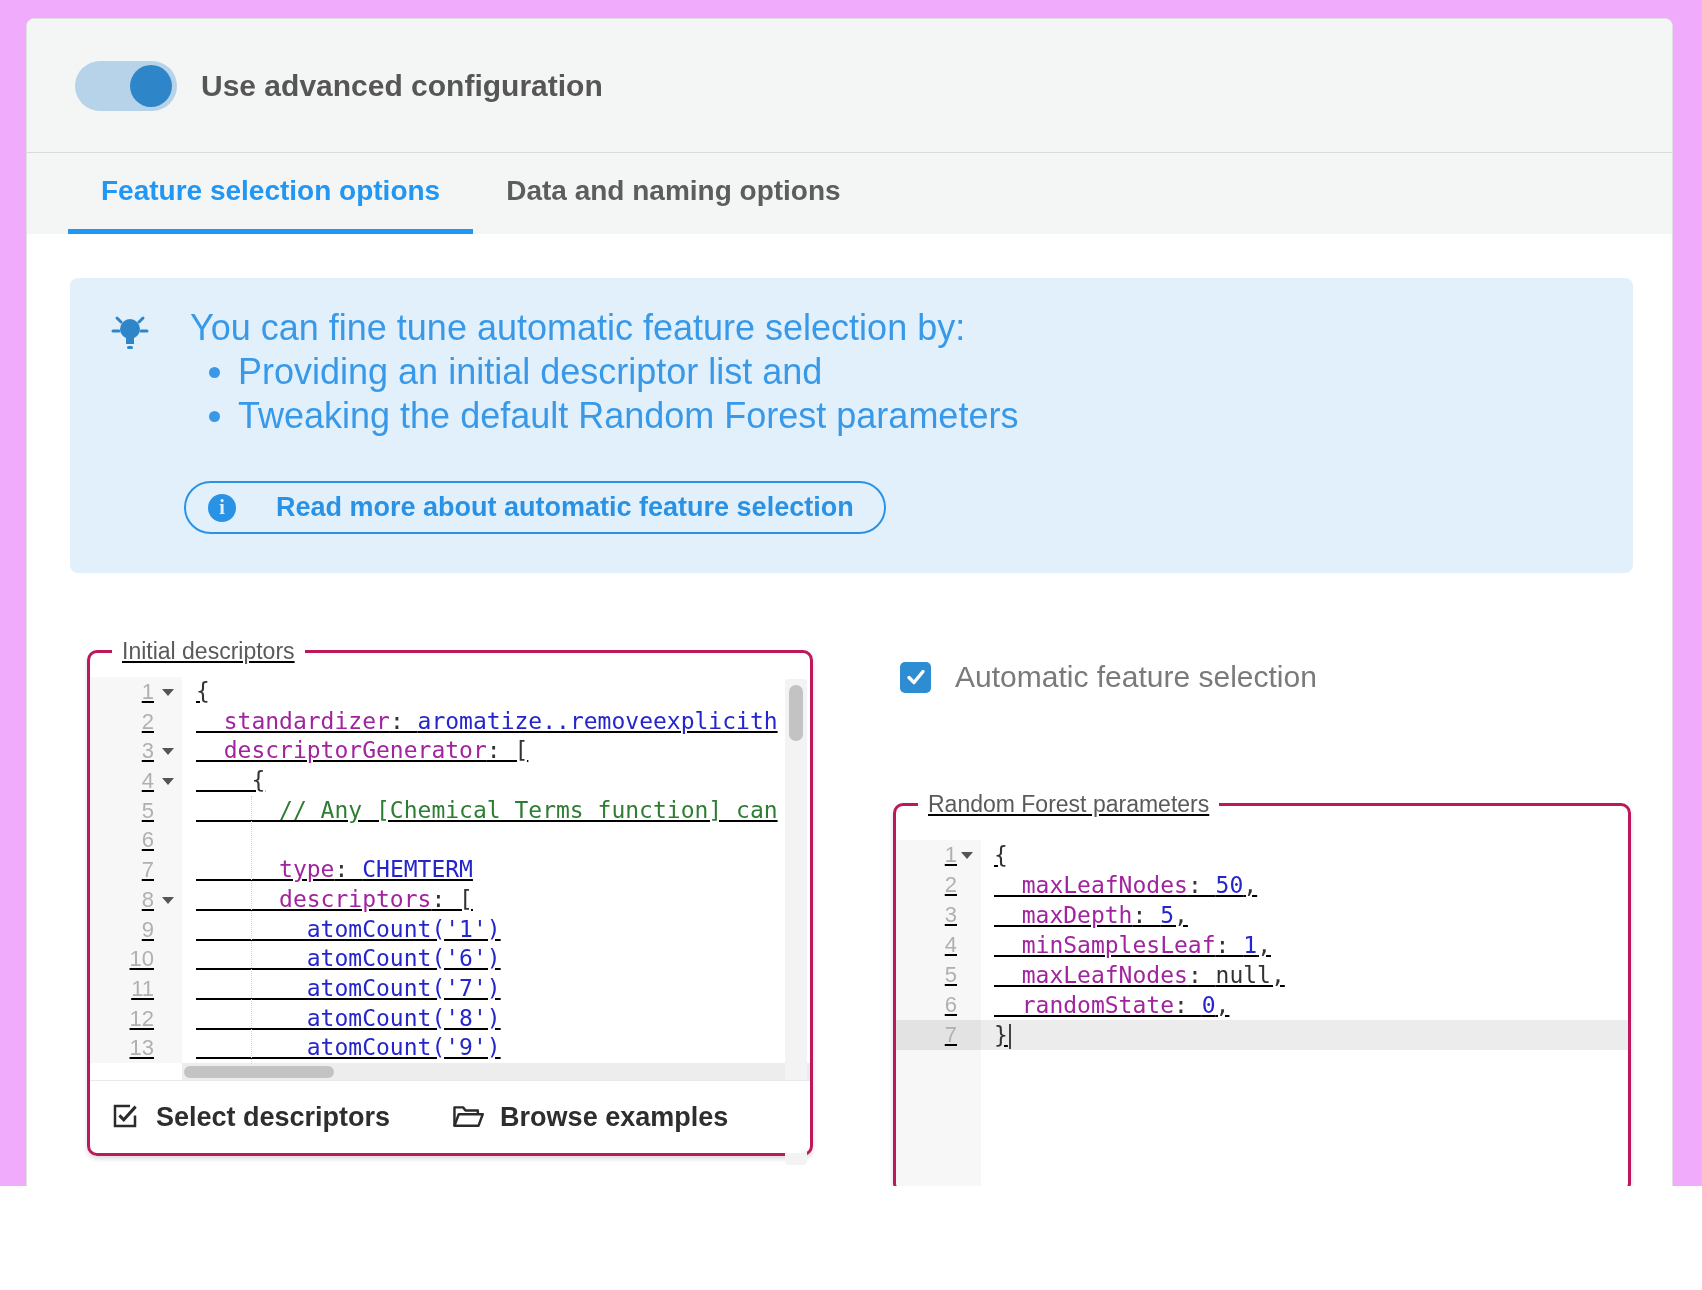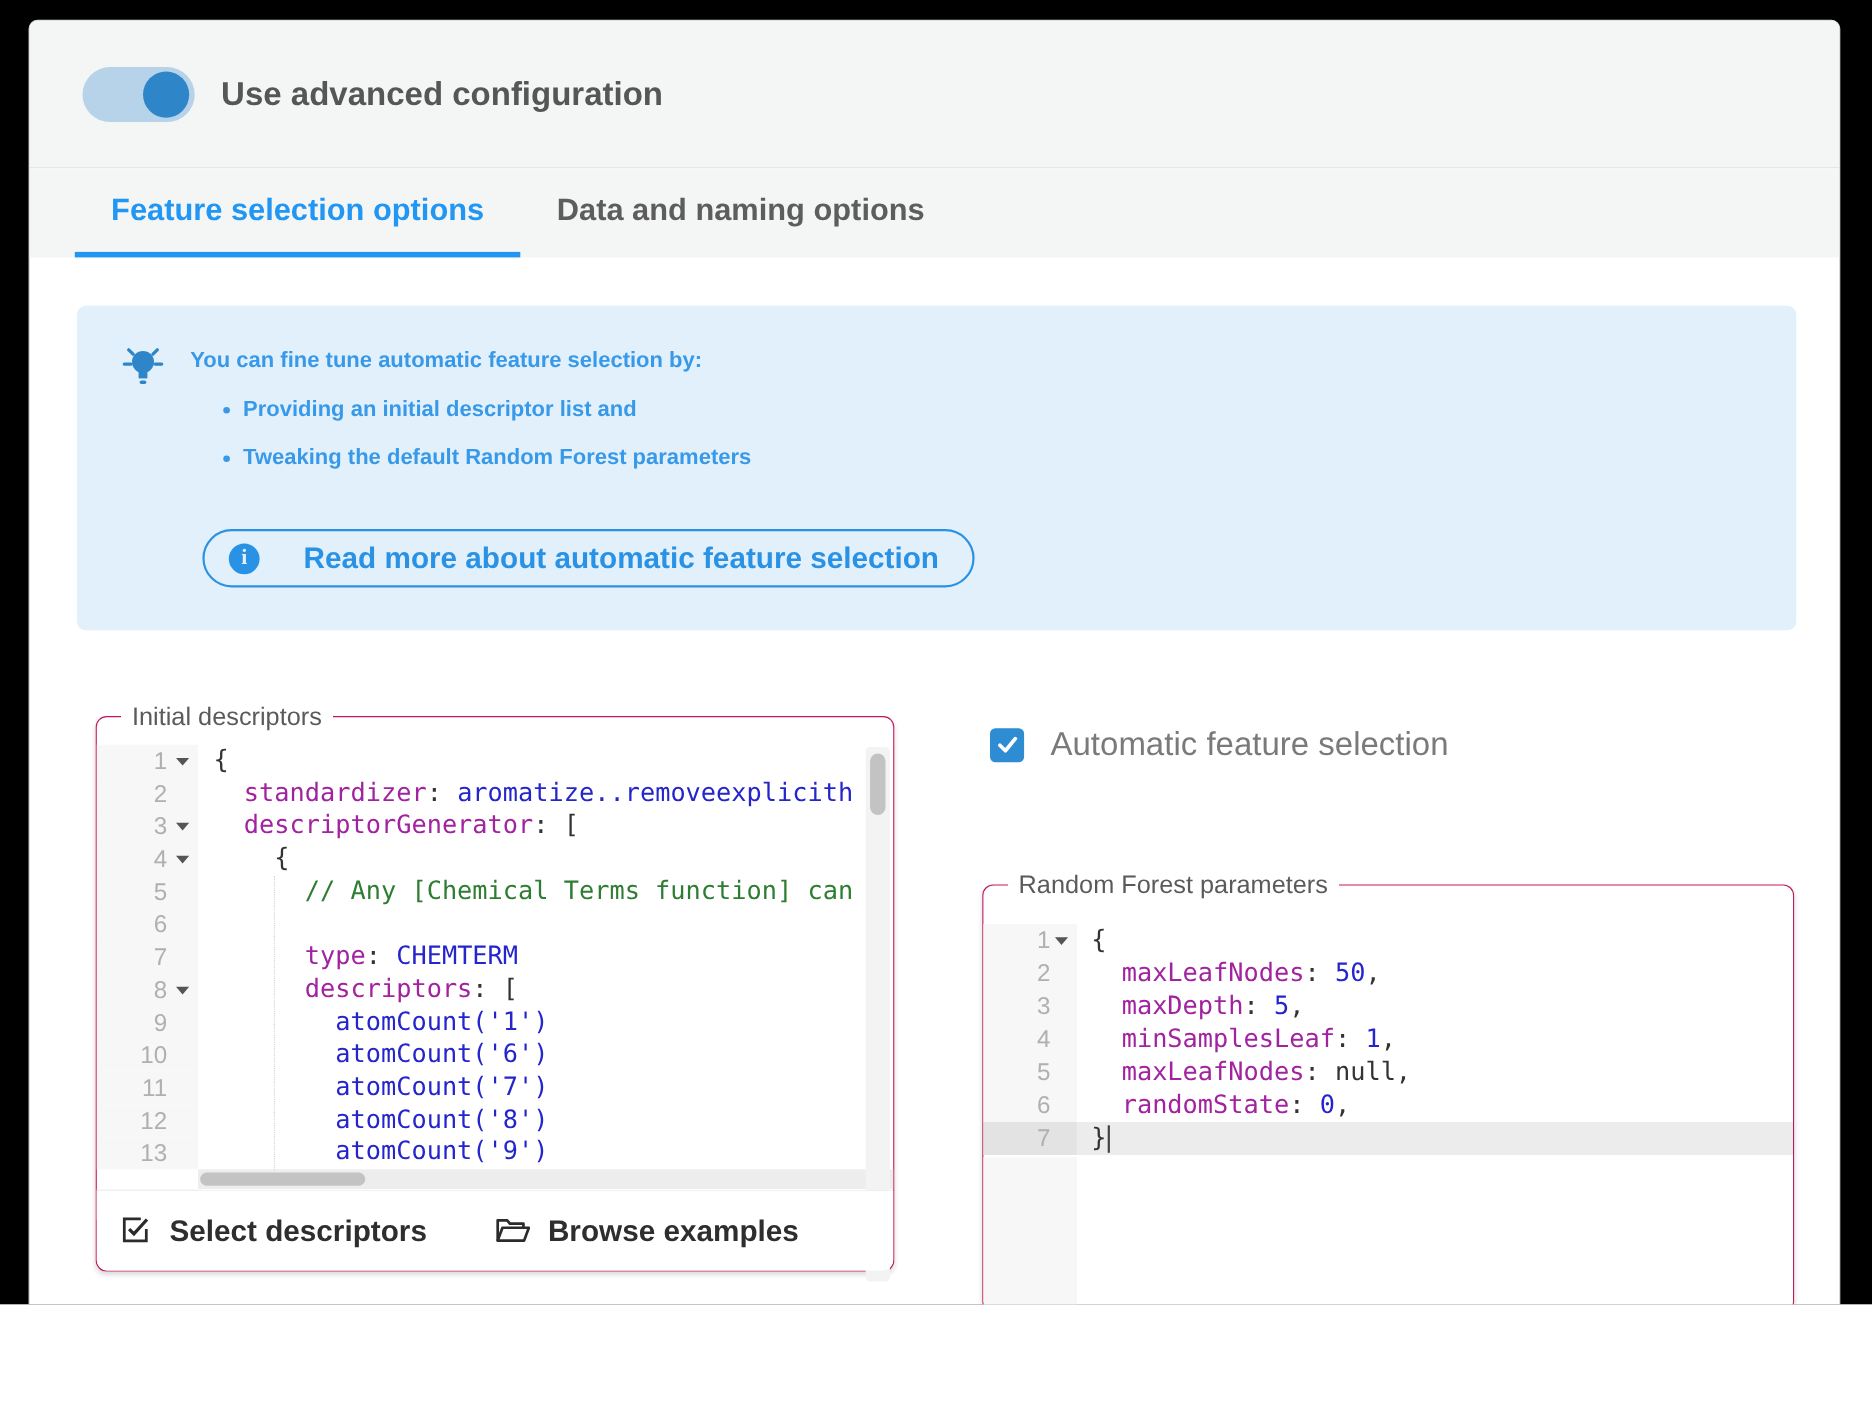--- a/index.html
+++ b/index.html
@@ -1,16 +1,16 @@
 <!DOCTYPE html>
 <html><head>
 <meta charset="utf-8">
 <style>
   html,body{margin:0;padding:0;background:#fff;}
-  .page{position:relative;width:1702px;height:1186px;background:#000000;
+  .page{position:relative;width:1702px;height:1186px;background:#f0abfc;
         font-family:"Liberation Sans",sans-serif;overflow:hidden;}
   .card{position:absolute;left:26px;top:18px;width:1647px;height:1265px;
         background:#fff;border:1px solid #e0e0e0;border-radius:8px;box-sizing:border-box;}
 
   
   .hdr{position:absolute;left:0;top:0;width:100%;height:134px;background:#f4f5f5;
        border-bottom:1px solid #d9d9d9;border-radius:8px 8px 0 0;display:flex;align-items:center;box-sizing:border-box;}
   .toggle{position:relative;margin-left:48px;width:102px;height:50px;border-radius:25px;
           background:#b7d3e9;cursor:pointer;flex:0 0 auto;}
   .toggle .knob{position:absolute;top:4px;right:5px;width:42px;height:42px;border-radius:50%;background:#2e86c9;}
@@ -21,35 +21,35 @@
           display:flex;align-items:stretch;padding-left:41px;box-sizing:border-box;}
   .tab{display:flex;align-items:center;padding:0 33px;font-size:28px;font-weight:700;
        color:#5d5d5d;cursor:pointer;border-bottom:5px solid transparent;box-sizing:border-box;}
   .tab.active{color:#2196f3;border-bottom-color:#2196f3;align-items:center;}
 
   
   .infobox{position:absolute;left:43px;top:259px;width:1563px;height:295px;background:#e2f0fc;
            border-radius:8px;box-sizing:border-box;padding:32px 36px;color:#3899e8;}
   .info-row{display:flex;align-items:flex-start;}
   .bulb{flex:0 0 auto;margin:2px 6px 0 4px;}
-  .info-text{margin-left:17px;font-size:20px;line-height:36px;font-weight:bold;}
+  .info-text{margin-left:34px;font-size:36px;line-height:36px;}
   .info-heading{margin:0 0 6px 0;}
   .info-bullets{margin:0;padding-left:48px;}
   .info-bullets li{margin-top:8px;}
   .readmore{position:absolute;left:114px;top:203px;display:inline-flex;align-items:center;gap:16px;
             height:53px;padding:0 30px 0 22px;border:2px solid #2a92e4;border-radius:28px;
             background:transparent;cursor:pointer;box-sizing:border-box;}
   .readmore .i-ic{width:28px;height:28px;border-radius:50%;background:#2a92e4;color:#e2f0fc;
             display:flex;align-items:center;justify-content:center;font-size:20px;font-weight:700;
             font-family:"Liberation Serif",serif;}
   .readmore .rm-label{font-size:27px;font-weight:700;color:#2a92e4;margin-left:24px;}
 
   
-  fieldset.box{position:absolute;margin:0;padding:0;border:1px solid #be185d;border-radius:10px;
-               background:#fff;box-shadow:0 3px 5px rgba(0,0,0,.14);box-sizing:border-box;}
+  fieldset.box{position:absolute;margin:0;padding:0;border:3px solid #be185d;border-radius:10px;
+               background:#fff;box-shadow:0 3px 5px rgba(0,0,0,.14);box-sizing:border-box;text-decoration:underline;}
   fieldset.box legend{margin-left:22px;padding:0 10px;font-size:23px;color:#5a5a5a;}
   #left-box{left:60px;top:619px;width:726px;height:518px;}
   #right-box{left:866px;top:772px;width:738px;height:402px;}
 
   
   .cm{position:relative;font-family:"DejaVu Sans Mono",monospace;font-size:23px;}
   .cm-row{display:flex;height:29.7px;line-height:29.7px;white-space:pre;}
   #right-box .cm-row{height:30px;line-height:30px;}
   .cm-gut{flex:0 0 92px;background:#f7f7f7;color:#b0b0b0;text-align:right;position:relative;
           font-family:"Liberation Sans",sans-serif;font-size:22px;padding-right:28px;box-sizing:border-box;}

